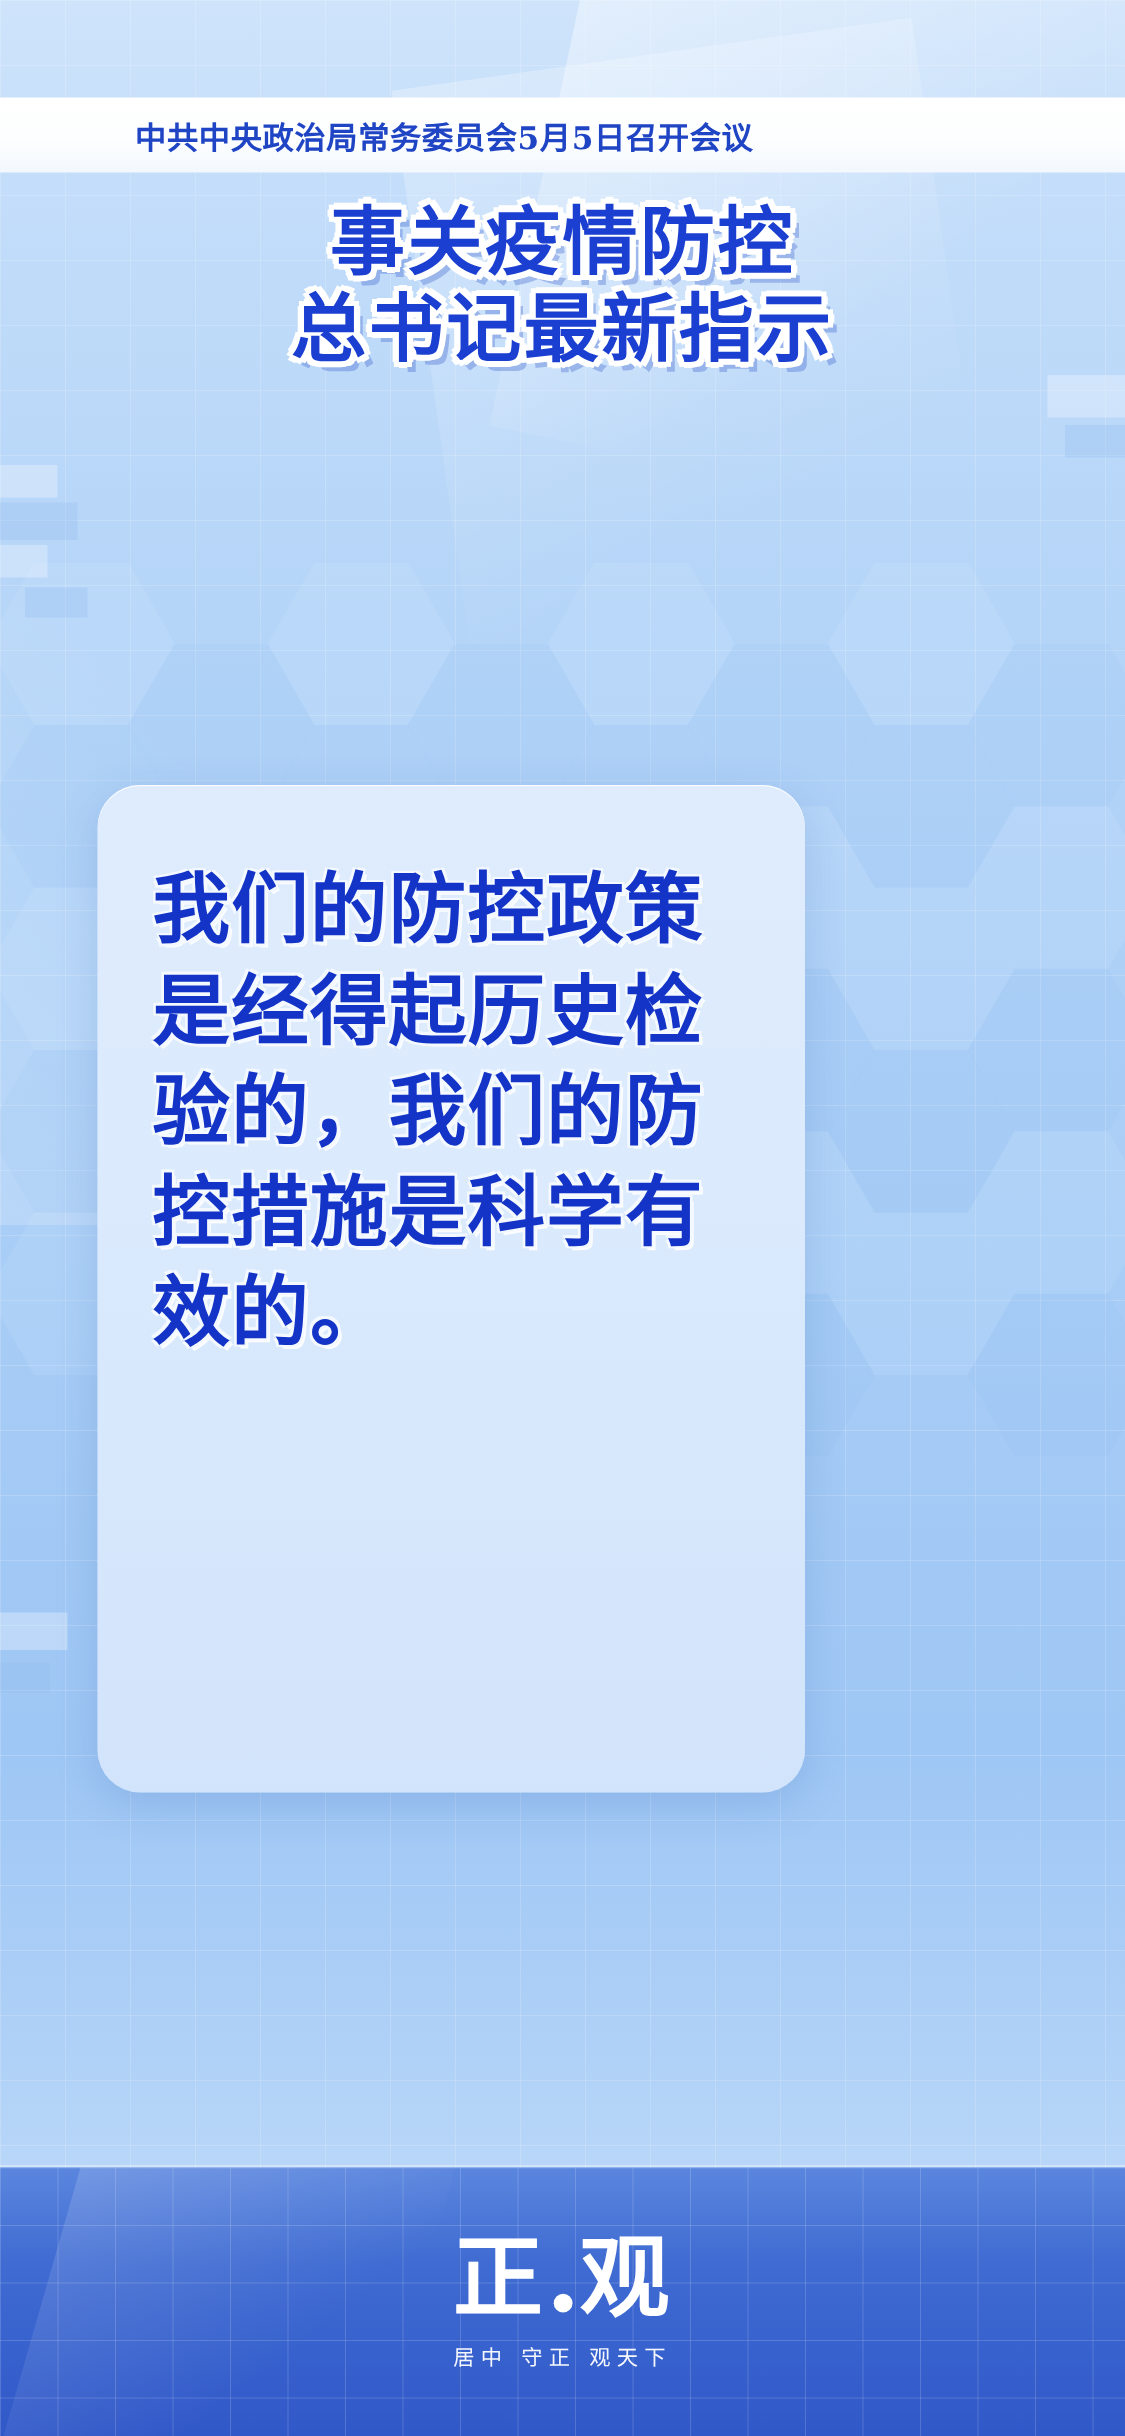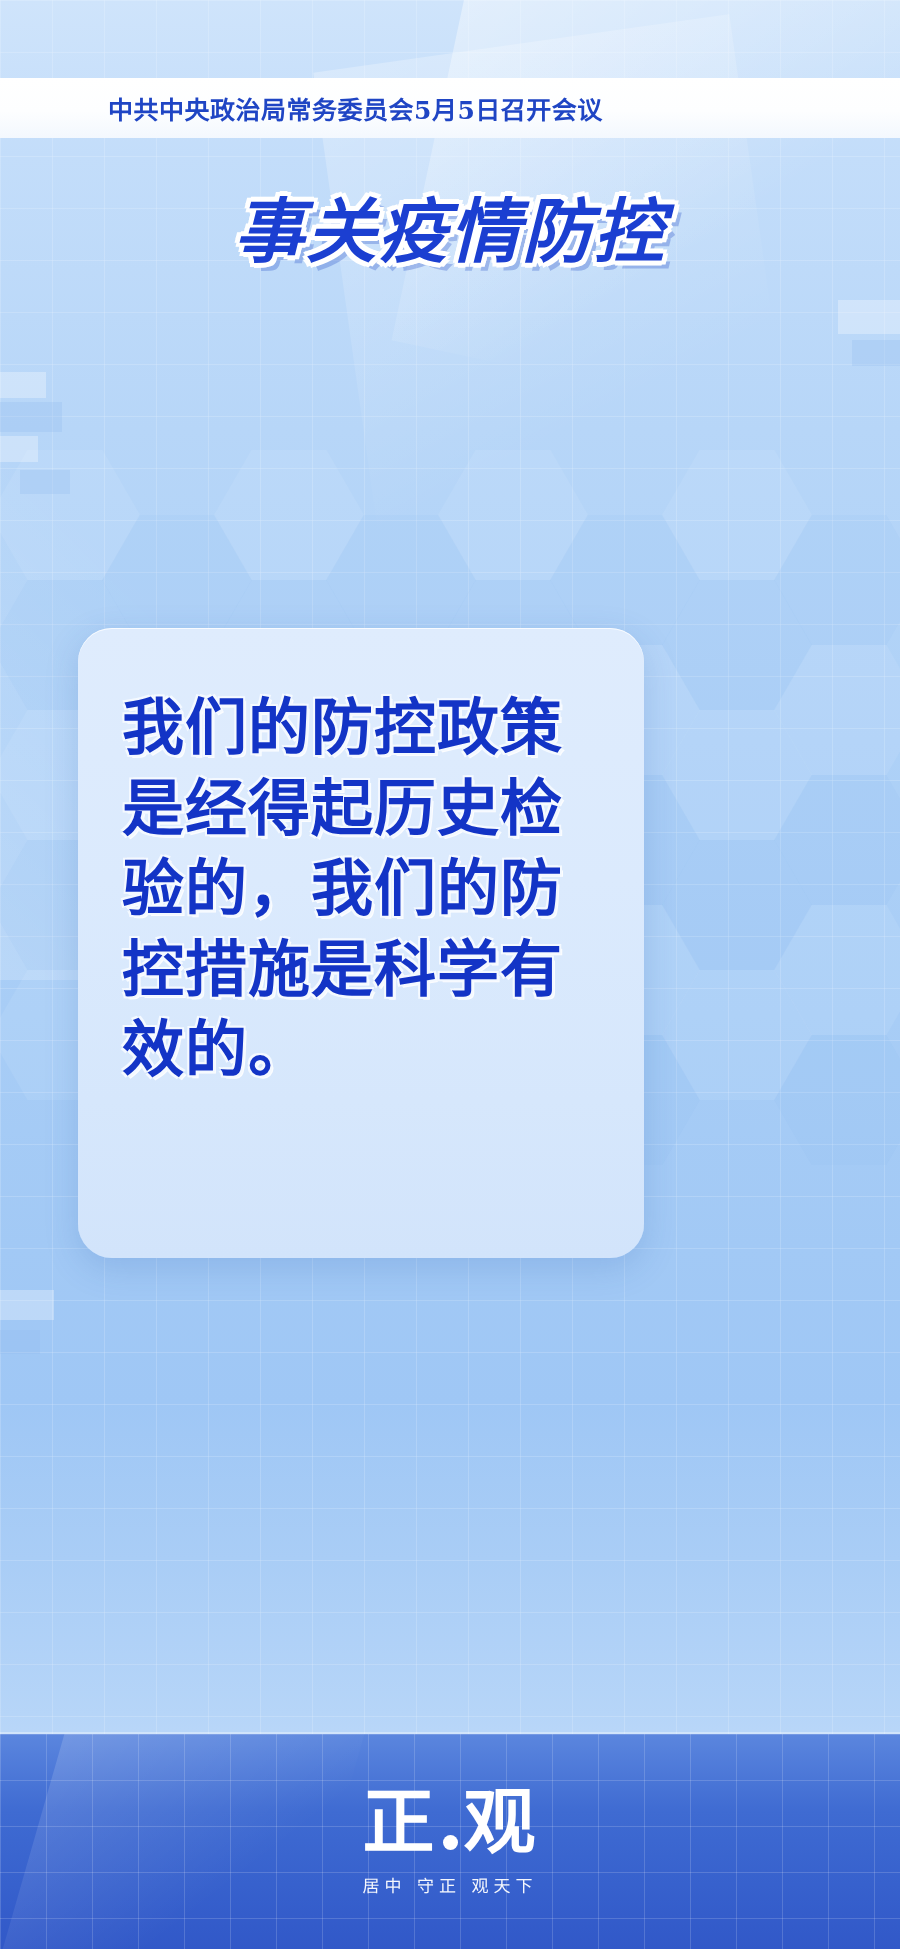--- a/index.html
+++ b/index.html
@@ -70,36 +70,34 @@
   }
 
   
   .headline{
     position:absolute;left:0;top:160px;width:900px;
     text-align:center;
   }
   .hl-line{
     font-family:"DejaVu Sans","Liberation Sans",sans-serif;
     font-weight:bold;
-    font-size:70px;line-height:1.16;
+    font-size:60px;line-height:1.16;
     color:#1b3fd1;
     letter-spacing:2px;
-    font-style:italic;
     text-shadow:
       -4px -4px 0 #ffffff,  4px -4px 0 #ffffff,
       -4px  4px 0 #ffffff,  4px  4px 0 #ffffff,
       -5px  0   0 #ffffff,  5px  0   0 #ffffff,
        0   -5px 0 #ffffff,  0    5px 0 #ffffff,
        7px 8px 0 rgba(40,80,200,.30);
-    margin-top: 32px;
   }
 
   
   .quote-card{
-    position:absolute;left:78px;top:628px;width:566px;height:630px;
+    position:absolute;left:78px;top:628px;width:566px;height:806px;
     border-radius:34px;
     background:linear-gradient(180deg,#dfecfd 0%,#dbeafd 40%,#d6e7fc 75%,#d2e4fb 100%);
     box-shadow:0 10px 34px rgba(40,90,170,.18), inset 0 1px 0 rgba(255,255,255,.8);
   }
   .quote-text{
     position:absolute;left:44px;top:60px;width:486px;
     font-family:"DejaVu Sans","Liberation Sans",sans-serif;
     font-weight:bold;
     font-size:62px;line-height:1.30;
     color:#1334c6;letter-spacing:1px;
@@ -214,20 +212,21 @@
   <div class="mosaic d" style="left:852px;top:340px;width:48px; height:26px;"></div>
   <div class="mosaic" style="left:0;   top:1290px;width:54px; height:30px;"></div>
   <div class="mosaic d" style="left:0;   top:1330px;width:40px; height:24px;"></div>
 
   <div class="kicker-band">
     <div class="kicker-text">中共中央政治局常务委员会5月5日召开会议</div>
   </div>
 
   <div class="headline">
     <div class="hl-line">事关疫情防控</div>
+    <div class="hl-line">总书记最新指示</div>
   </div>
 
   <div class="quote-card">
     <div class="quote-text">我们的防控政策是经得起历史检验的，我们的防控措施是科学有效的。</div>
   </div>
 
   <div class="band-edge"></div>
   <div class="brand-band">
     <div class="brand-grid"></div>
     <div class="brand-beam"></div>

